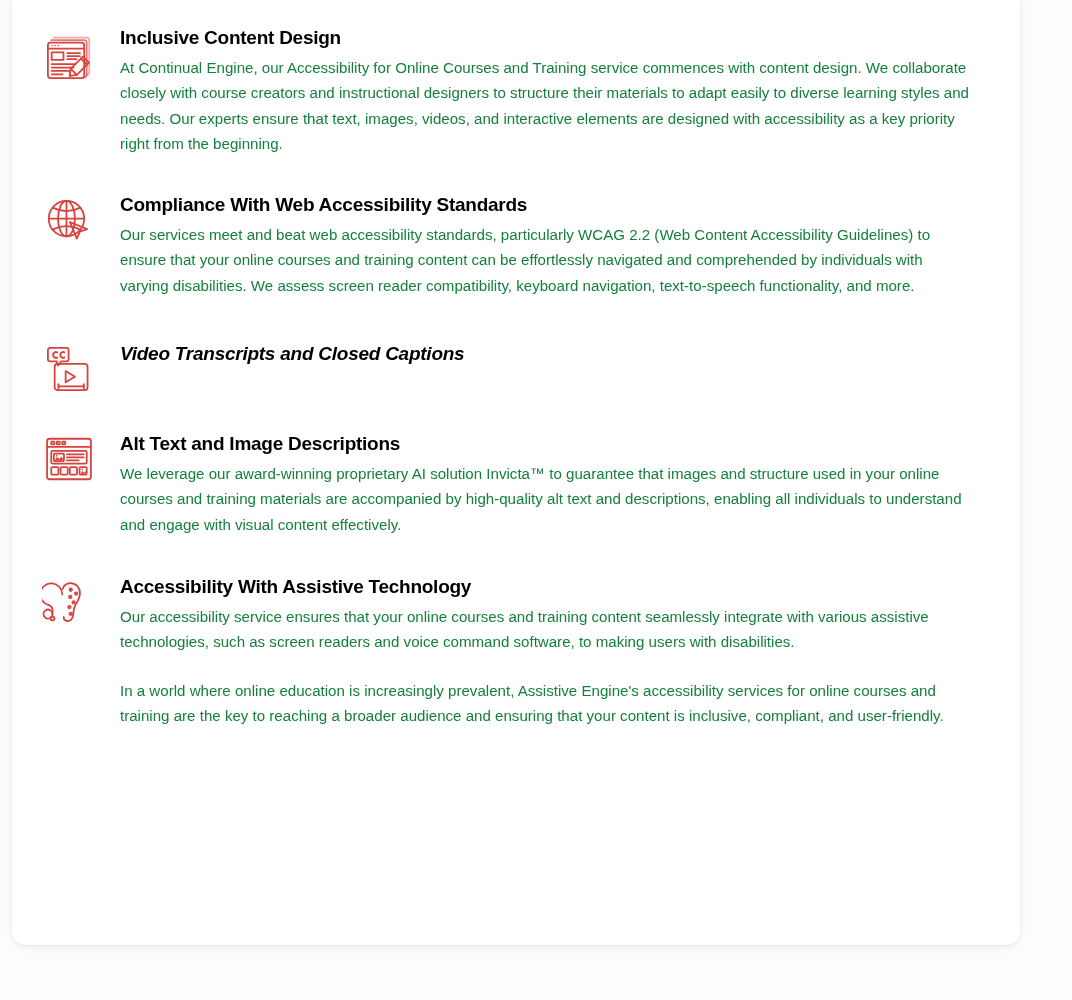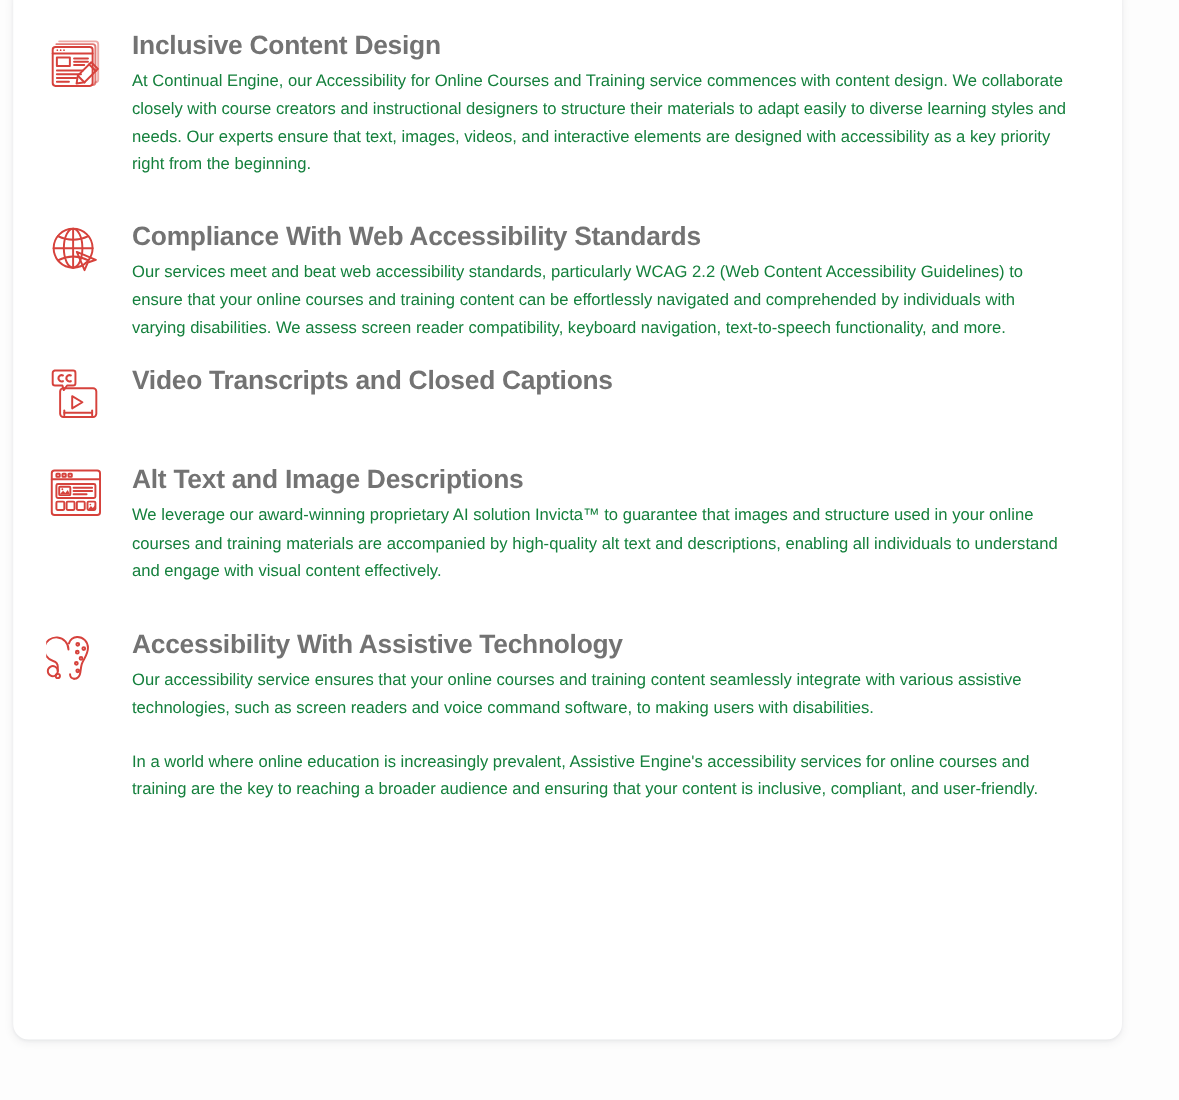--- a/index.html
+++ b/index.html
@@ -57,23 +57,23 @@
   }
 
   .content-col {
     flex: 1 1 auto;
     min-width: 0;
     padding-right: 16px;
   }
 
   .sec-title {
     font-family: "Liberation Sans", sans-serif;
-    font-size: 24px;
+    font-size: 19px;
     font-weight: bold;
-    color: #737373;
+    color: #000000;
     letter-spacing: -0.25px;
     line-height: 1.3;
     margin: 0 0 4px 0;
   }
 
   .sec-body {
     font-family: "Liberation Sans", sans-serif;
     font-size: 15.1px;
     font-weight: normal;
     color: #15803d;
@@ -81,21 +81,21 @@
     margin: 0;
   }
 
   .sec-body + .sec-body {
     margin-top: 23px;
   }
 
   
   .sec-1 { margin-top: 26px; }
   .sec-2 { margin-top: 37px; }
-  .sec-3 { margin-top: 20px; }
+  .sec-3 { margin-top: 44px; font-style: italic; }
   .sec-4 { margin-top: 36px; }
   .sec-5 { margin-top: 38px; }
 
   .sec-2 .icon-col { padding-top: 2px; }
   .sec-3 .icon-col { padding-top: 0px; }
   .sec-4 .icon-col { padding-top: 0px; }
   .sec-5 .icon-col { padding-top: 0px; }
 </style>
 </head>
 <body>

